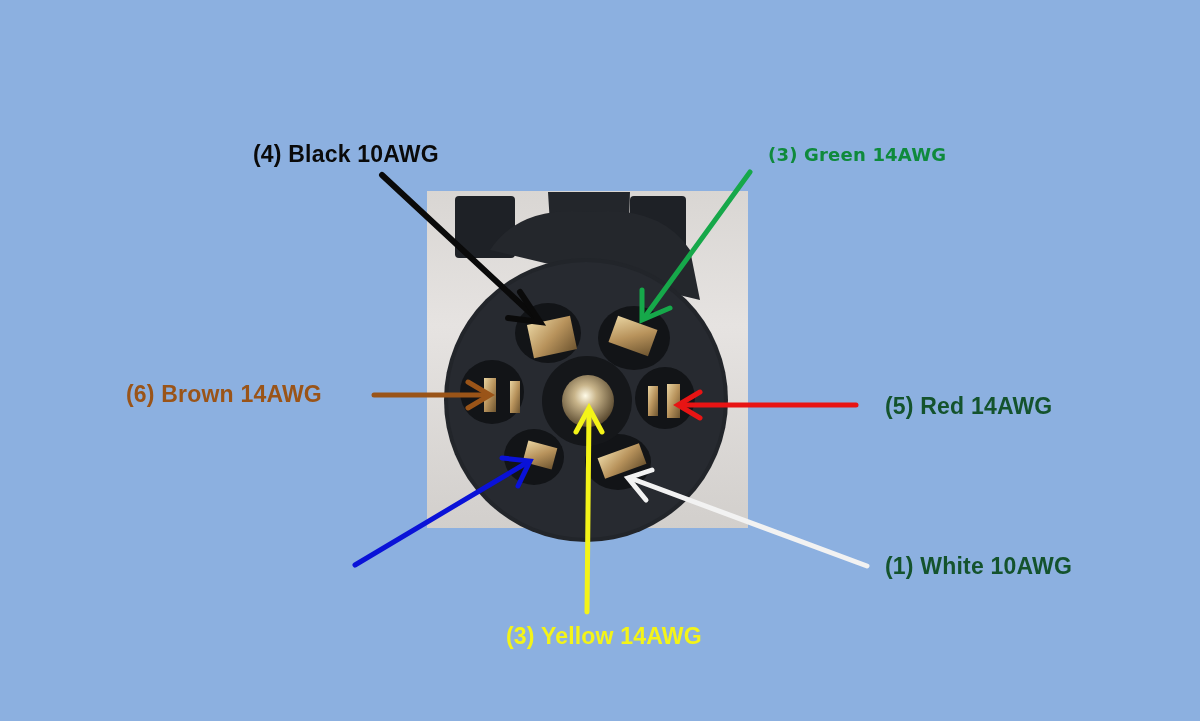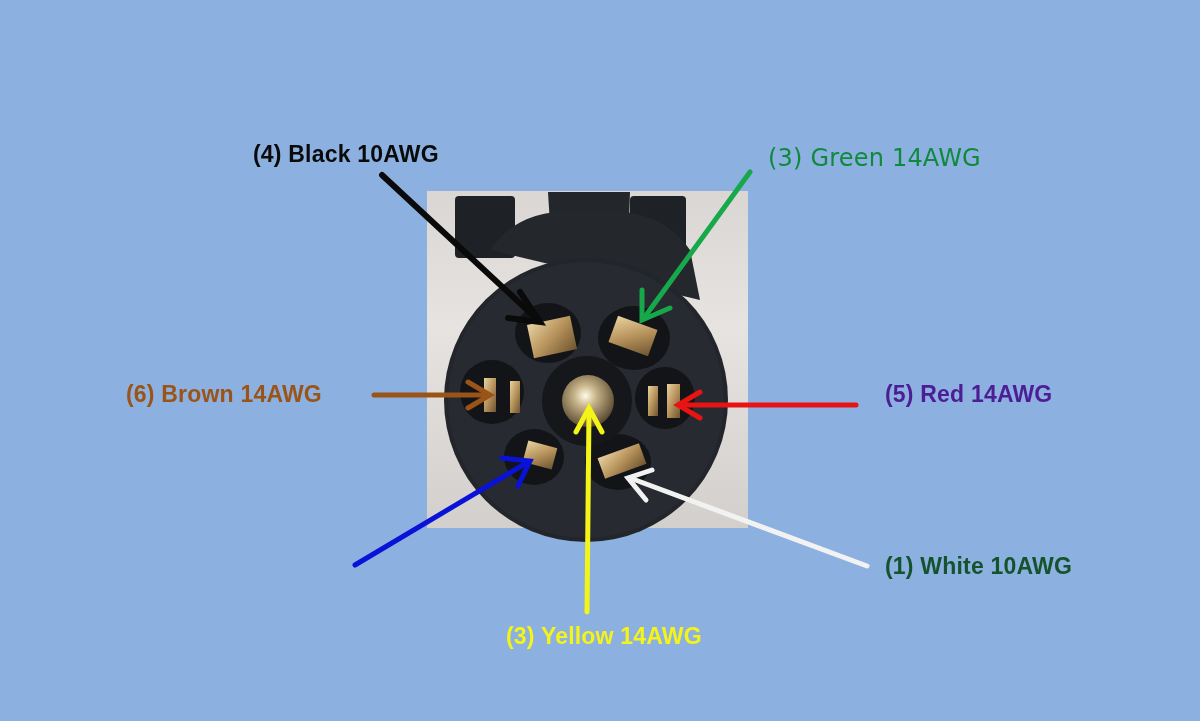--- a/index.html
+++ b/index.html
@@ -12,21 +12,21 @@
     .stage { position: absolute; left: 0; top: 0; width: 1200px; height: 577px; }
     .photo {
       position: absolute; left: 427px; top: 191px; width: 321px; height: 337px;
       background: linear-gradient(180deg, #d9d6d3 0%, #e6e3e1 40%, #d2cfcc 100%);
     }
     svg.overlay { position: absolute; left: 0; top: 0; }
     .label {
       position: absolute; font-weight: bold; font-size: 23px; white-space: nowrap;
       letter-spacing: 0.2px;
     }
-    .label.green { font-weight: normal; font-family: "DejaVu Sans", sans-serif; font-size: 24px; }
+    .label.green { font-weight: bold; font-family: "DejaVu Sans", sans-serif; font-size: 18px; }
   </style>
 </head>
 <body>
 
 <div class="stage">
 
   <div class="photo"></div>
 
   <svg class="overlay" width="1200" height="721" viewBox="0 0 1200 721">
     <defs>
@@ -116,17 +116,17 @@
       <g stroke="#f4f418" stroke-width="5">
         <line x1="587" y1="612" x2="589" y2="410"></line>
         <polyline points="576,432 589,408 602,432"></polyline>
       </g>
     </g>
   </svg>
 
   <div class="label" style="left:253px; top:141px; color:#0a0a0a;">(4) Black 10AWG</div>
   <div class="label green" style="left:768px; top:144px; color:#0f8a3c;">(3)  Green 14AWG</div>
   <div class="label" style="left:126px; top:381px; color:#9a5418;text-align:center;">(6) Brown  14AWG</div>
-  <div class="label" style="left:885px; top:381px; color:#4c1d95;">(5) Red  14AWG</div>
+  <div class="label" style="left:885px; top:393px; color:#14532d;">(5) Red  14AWG</div>
   <div class="label" style="left:885px; top:553px; color:#14532d;">(1) White  10AWG</div>
   <div class="label" style="left:506px; top:623px; color:#f4f418;">(3) Yellow 14AWG</div>
 
 </div>
 
 </body></html>

